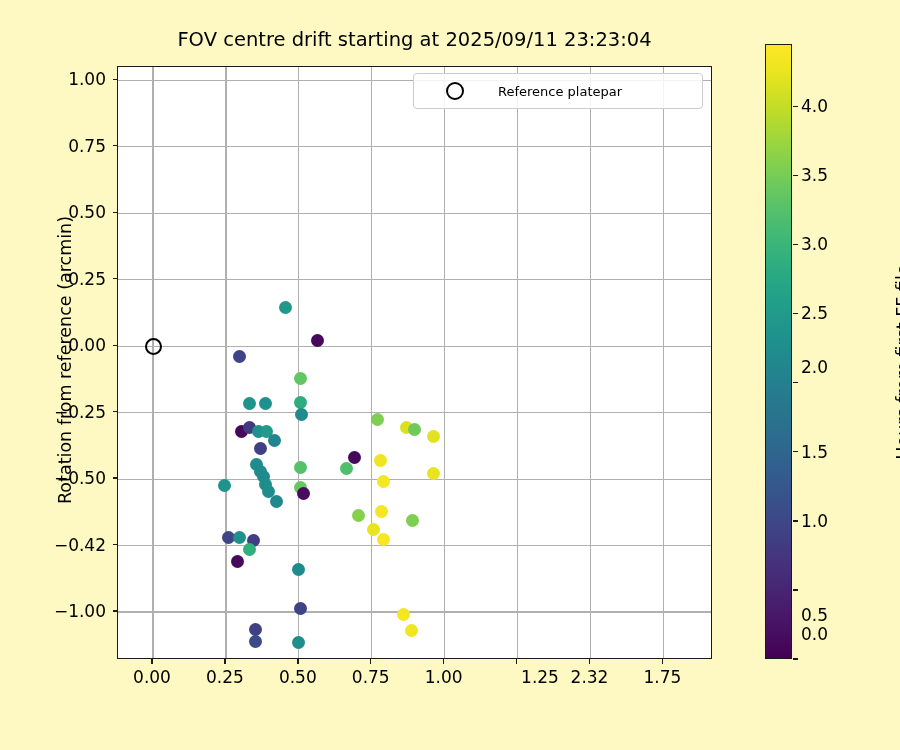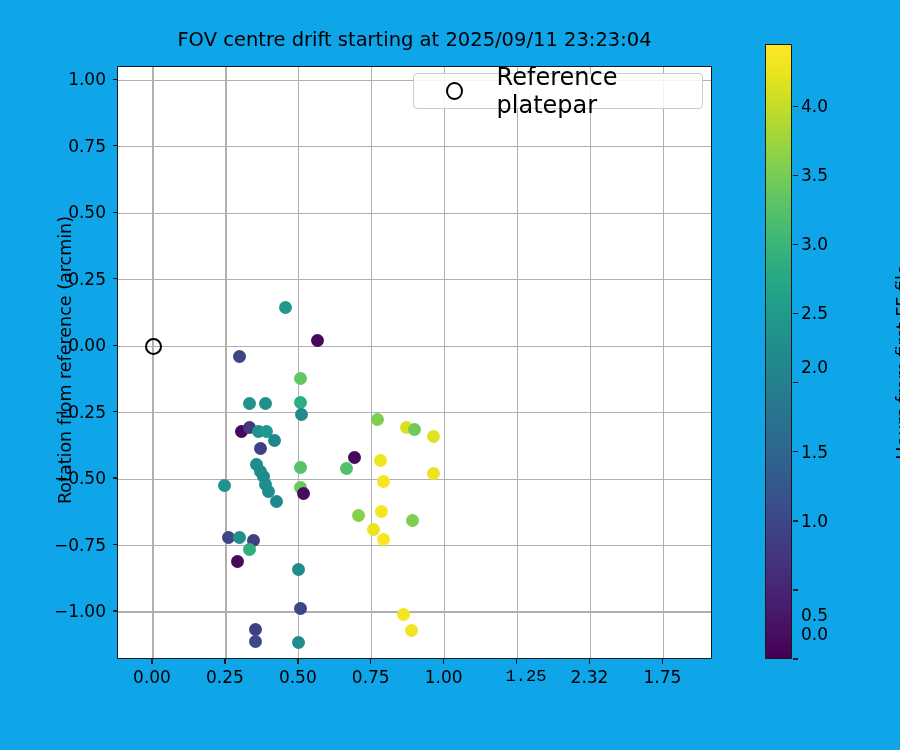--- a/index.html
+++ b/index.html
@@ -12,21 +12,21 @@
     height: 750px;
     font-family: "DejaVu Sans", sans-serif;
     overflow: hidden;
     position: relative;
   }
   #figure {
     position: absolute;
     left: 0; top: 0;
     width: 900px;
     height: 750px;
-    background: #0ea5e9;
+    background: #fef9c3;
   }
   .title {
     position: absolute;
     left: 117px;
     top: 28px;
     width: 595px;
     text-align: center;
     font-size: 19.5px;
     color: #000000;
     white-space: nowrap;
@@ -139,21 +139,21 @@
     position: relative;
     width: 18px;
     height: 18px;
     border-radius: 50%;
     border: 2.1px solid #000000;
     box-sizing: border-box;
     margin-left: 32px;
   }
   #legend .legend-text {
     margin-left: 34px;
-    font-size: 24px;
+    font-size: 13px;
     color: #000000;
   }
   
   #colorbar {
     position: absolute;
     left: 765px;
     top: 44px;
     width: 27px;
     height: 615px;
     border: 1.1px solid #1a1a1a;
@@ -276,21 +276,21 @@
       <div class="xticklabel" style="left: 152px;">0.00</div>
       <div class="xtick" style="left: 224.917px;"></div>
       <div class="xticklabel" style="left: 224.917px;">0.25</div>
       <div class="xtick" style="left: 297.833px;"></div>
       <div class="xticklabel" style="left: 297.833px;">0.50</div>
       <div class="xtick" style="left: 370.75px;"></div>
       <div class="xticklabel" style="left: 370.75px;">0.75</div>
       <div class="xtick" style="left: 443.667px;"></div>
       <div class="xticklabel" style="left: 443.667px;">1.00</div>
       <div class="xtick" style="left: 516.583px;"></div>
-      <div class="xticklabel" style="left: 526px; font-family: Liberation Mono, monospace;">1.25</div>
+      <div class="xticklabel" style="left: 540px;">1.25</div>
       <div class="xtick" style="left: 589.5px;"></div>
       <div class="xticklabel" style="left: 589.5px;">2.32</div>
       <div class="xtick" style="left: 662.417px;"></div>
       <div class="xticklabel" style="left: 662.417px;">1.75</div>
     </div>
   <div id="yticks-layer">
       <div class="ytick" style="top: 79.296px;"></div>
       <div class="yticklabel" style="top: 79.296px;">1.00</div>
       <div class="ytick" style="top: 145.776px;"></div>
       <div class="yticklabel" style="top: 145.776px;">0.75</div>
@@ -298,21 +298,21 @@
       <div class="yticklabel" style="top: 212.256px;">0.50</div>
       <div class="ytick" style="top: 278.735px;"></div>
       <div class="yticklabel" style="top: 278.735px;">0.25</div>
       <div class="ytick" style="top: 345.215px;"></div>
       <div class="yticklabel" style="top: 345.215px;">0.00</div>
       <div class="ytick" style="top: 411.695px;"></div>
       <div class="yticklabel" style="top: 411.695px;">−0.25</div>
       <div class="ytick" style="top: 478.175px;"></div>
       <div class="yticklabel" style="top: 478.175px;">−0.50</div>
       <div class="ytick" style="top: 544.655px;"></div>
-      <div class="yticklabel" style="top: 544.655px;">−0.75</div>
+      <div class="yticklabel" style="top: 544.655px;">−0.42</div>
       <div class="ytick" style="top: 611.135px;"></div>
       <div class="yticklabel" style="top: 611.135px;">−1.00</div>
     </div>
 
   <div class="ylabel">Rotation from reference (arcmin)</div>
 
   <div id="legend">
     <span class="legend-marker"></span>
     <span class="legend-text">Reference platepar</span>
   </div>

